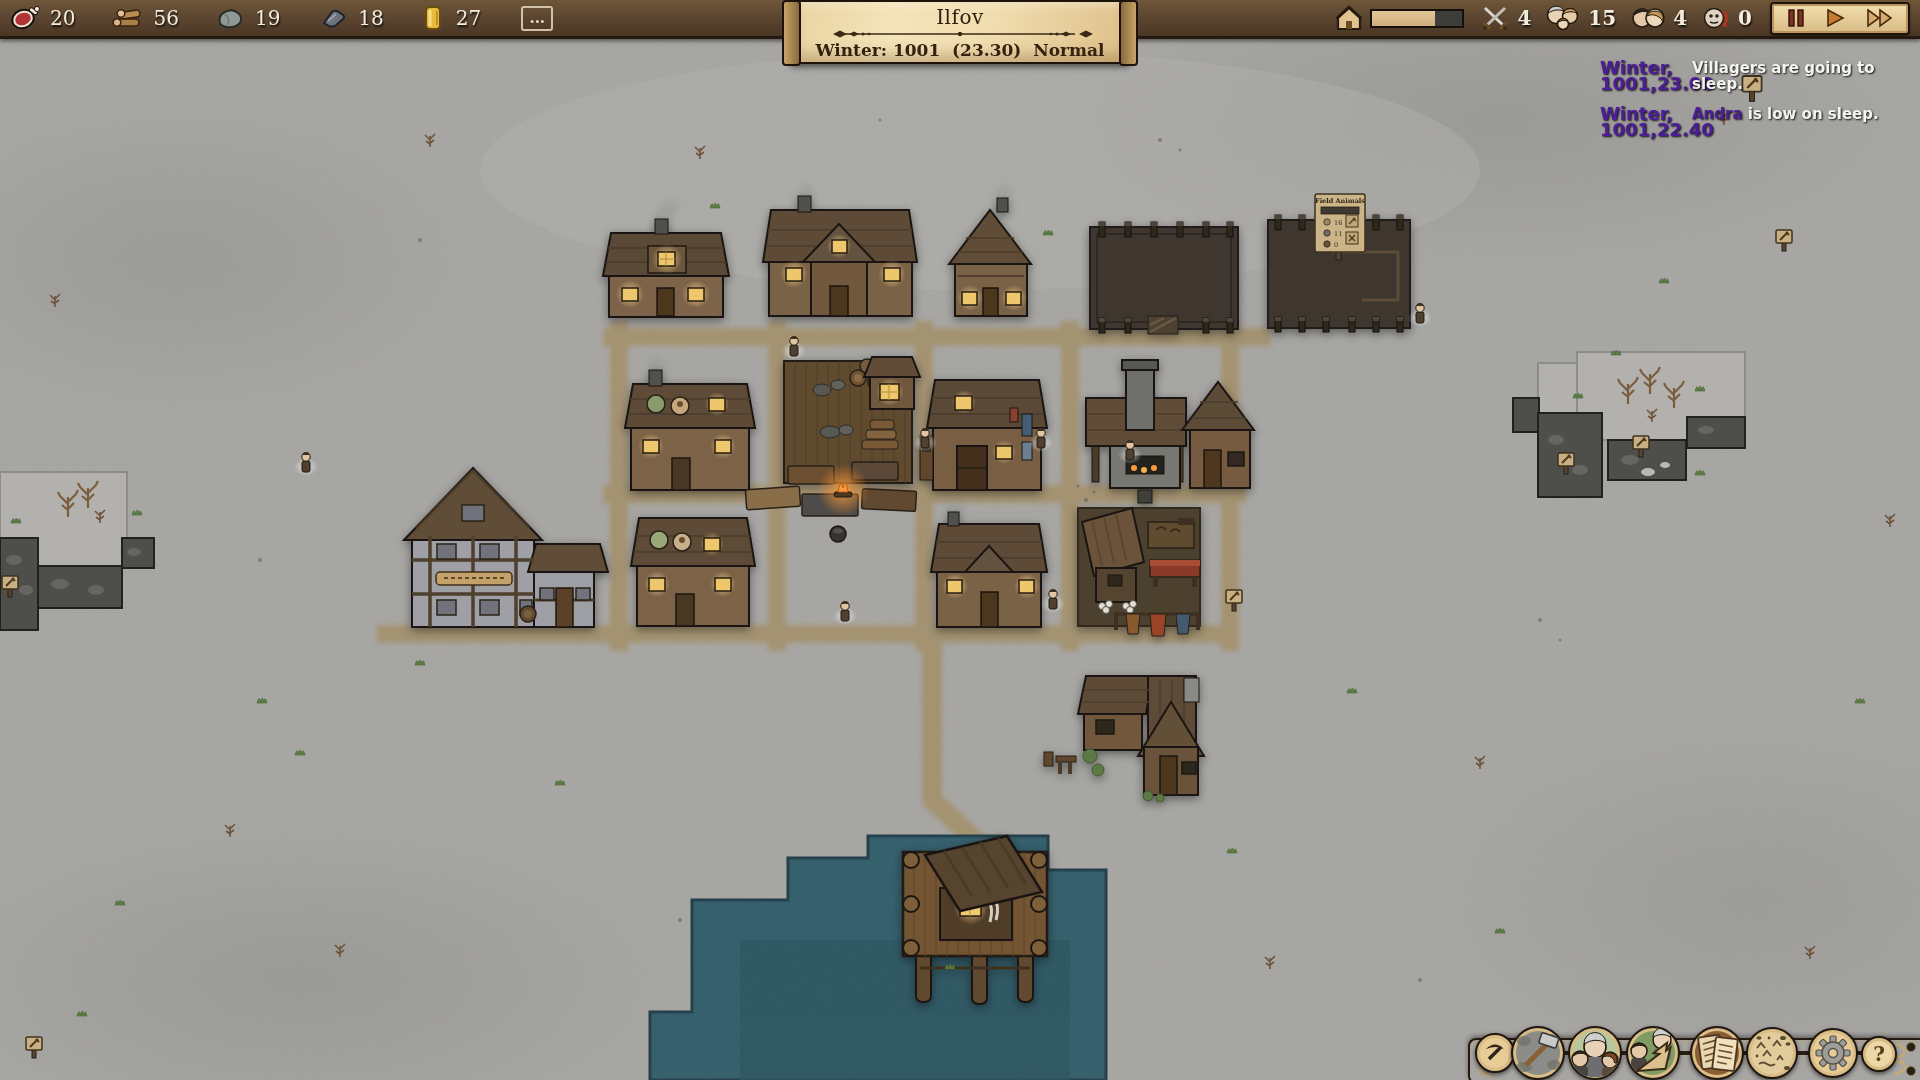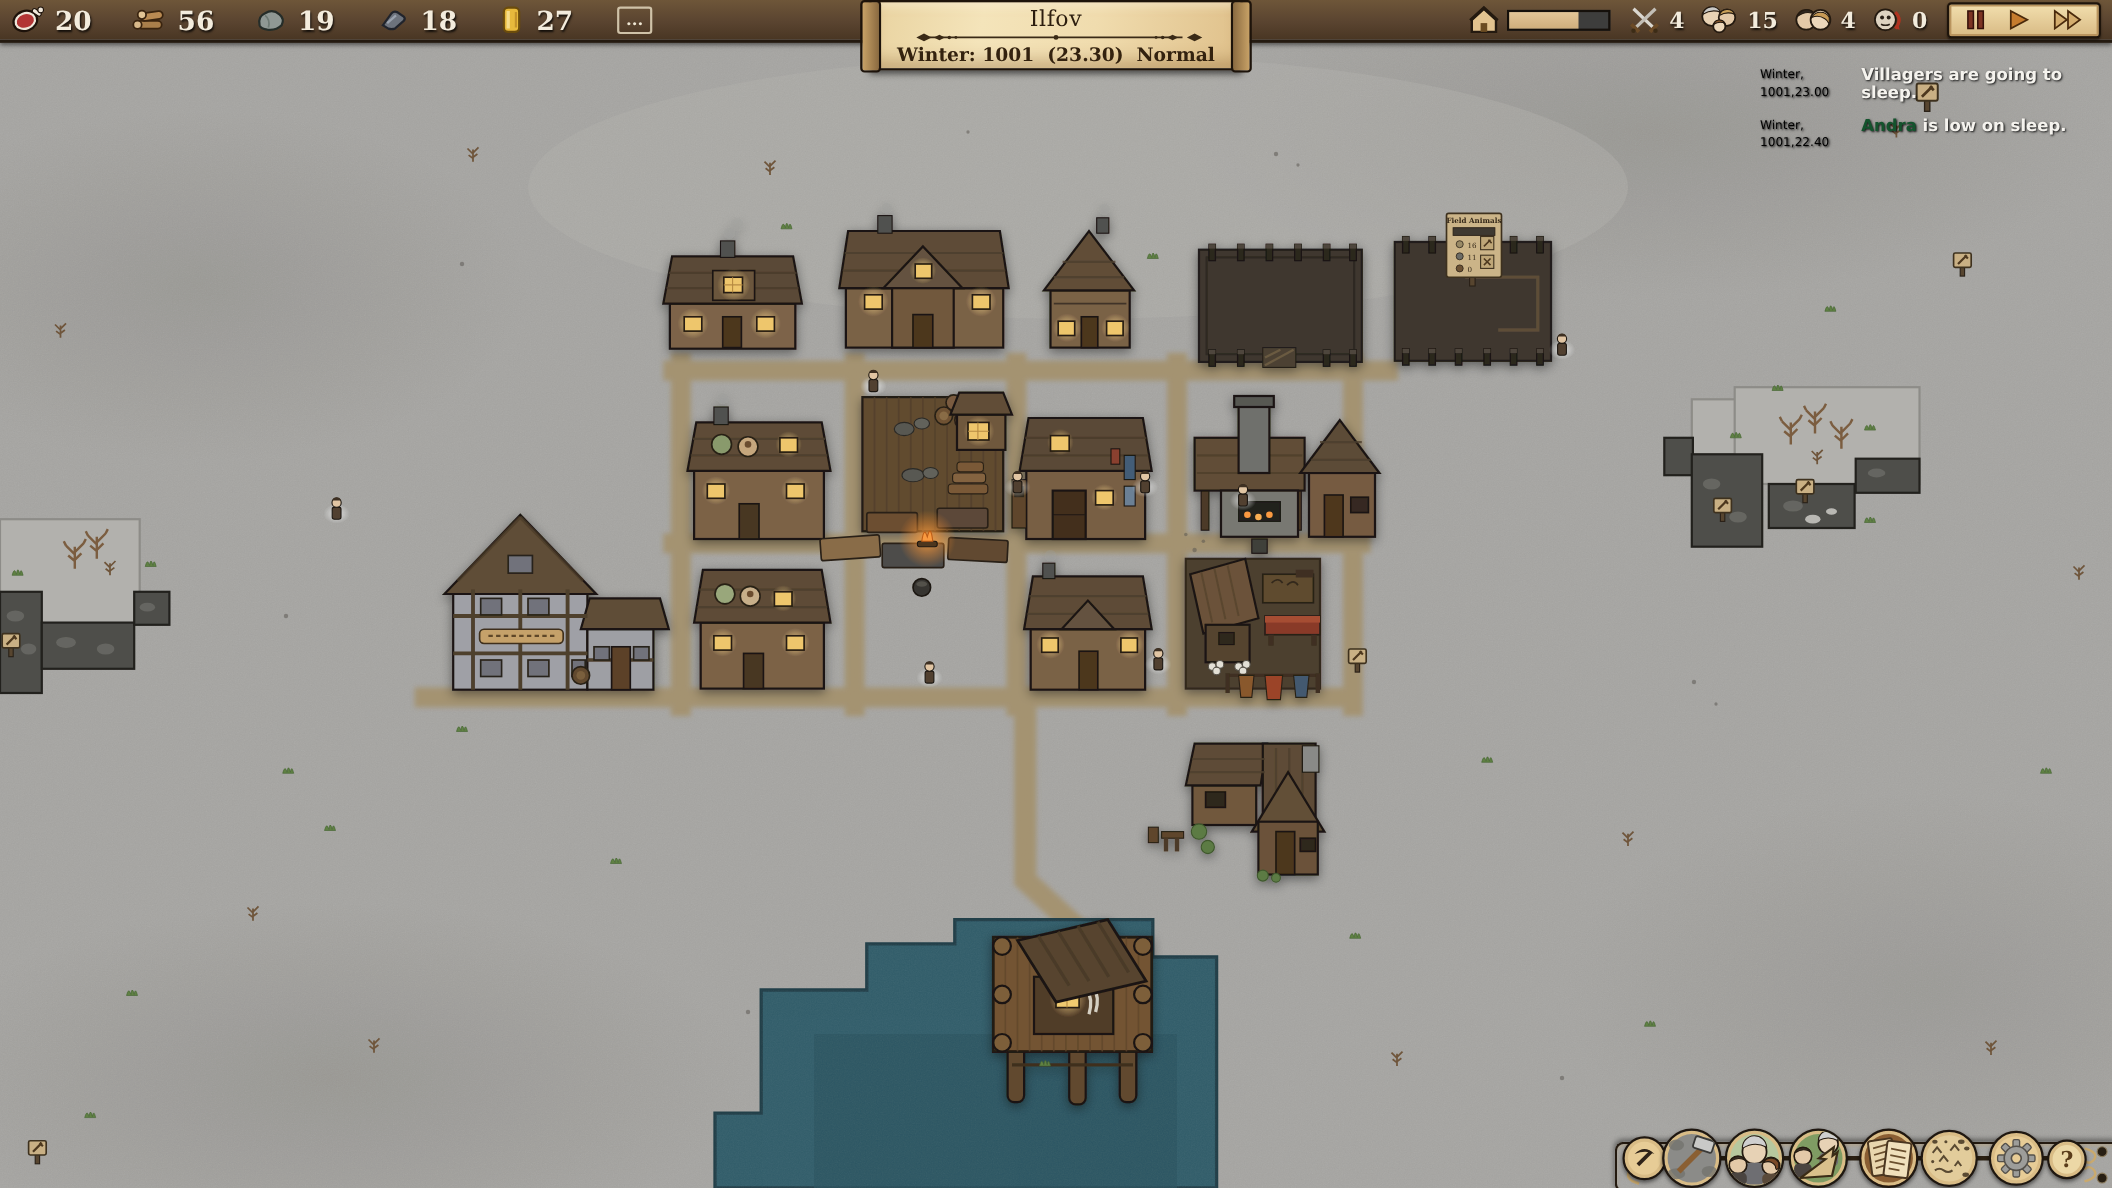--- a/index.html
+++ b/index.html
@@ -8,21 +8,21 @@
   #map{position:absolute;left:0;top:0;}
 
   
   .topbar{position:absolute;left:0;top:0;width:1920px;height:36px;
     background:linear-gradient(#6e5639,#5a4430 55%,#493623);
     border-bottom:3px solid #241a10;box-shadow:0 2px 4px rgba(0,0,0,.5);z-index:10;
     display:flex;align-items:center;}
   .topbar-left{display:flex;align-items:center;padding-left:10px;}
   .res{display:flex;align-items:center;margin-right:36px;}
   .res svg{display:block;}
-  .res-value{margin-left:10px;font-size:24px;font-weight:bold;color:#f3ecdd;
+  .res-value{margin-left:10px;font-size:20px;font-weight:normal;color:#f3ecdd;
     text-shadow:1px 2px 2px rgba(0,0,0,.8);}
   .more-btn{margin-left:4px;width:32px;height:25px;background:transparent;
     border:2px solid #cfc2a8;border-radius:3px;color:#efe7d4;font-size:15px;font-weight:bold;
     line-height:10px;cursor:pointer;font-family:"DejaVu Serif",serif;}
   .topbar-right{position:absolute;right:0;top:0;height:36px;display:flex;align-items:center;padding-right:10px;}
   .tr-num{font-size:20px;font-weight:bold;color:#f3ecdd;text-shadow:1px 2px 2px rgba(0,0,0,.8);margin:0 14px 0 7px;}
   .housebar{width:90px;height:15px;border:2px solid #15100b;background:#3d3d3c;margin:0 16px 0 7px;}
   .housebar .bar-fill{height:100%;background:linear-gradient(#e3c698,#cfae7c);}
   .speed{display:flex;align-items:center;justify-content:space-evenly;width:136px;height:29px;
     background:linear-gradient(#f2dfae,#d8ba84);border:2px solid #1e140b;border-radius:4px;
@@ -40,25 +40,25 @@
   .banner::before{left:-10px;background:linear-gradient(90deg,#c8a267,#8a6a40);}
   .banner::after{right:-10px;background:linear-gradient(90deg,#8a6a40,#c8a267);}
   .banner-title{font-size:20px;font-weight:normal;color:#2c1d0e;line-height:22px;letter-spacing:.5px;}
   .banner-sub{font-size:17px;font-weight:bold;color:#33220f;line-height:18px;white-space:pre;}
   .banner-divider{margin:1px 0 2px;}
 
   
   .notifications{position:absolute;top:60px;right:8px;width:312px;display:flex;flex-direction:column;gap:14px;z-index:9;
     font-family:"DejaVu Sans",sans-serif;}
   .notif{display:flex;align-items:flex-start;cursor:pointer;}
-  .ntime{width:80px;flex:none;color:#000000;font-size:11px;font-weight:normal;line-height:16px;
+  .ntime{width:80px;flex:none;color:#4c1d95;font-size:18px;font-weight:bold;line-height:16px;
     text-shadow:1px 1px 2px rgba(0,0,0,.9);}
   .nmsg{flex:1;color:#f5f3ee;font-size:15px;font-weight:bold;line-height:16px;
     text-shadow:1px 1px 2px rgba(0,0,0,.9);margin-left:12px;}
-  .nname{color:#14532d;}
+  .nname{color:#4c1d95;}
 
   
   .toolbar-bar{position:absolute;left:1468px;top:1038px;width:452px;height:42px;
     background:linear-gradient(#6b5338,#55402b 50%,#463télé,#463525);
     border:2px solid #241a10;border-right:none;border-radius:8px 0 0 8px;
     box-shadow:inset 0 2px 3px rgba(190,160,110,.35), 0 -2px 5px rgba(0,0,0,.4);z-index:10;}
   .toolbar-rod{position:absolute;left:1480px;top:1051px;width:416px;height:4px;background:#2b2013;border-radius:2px;z-index:10;}
   .tbtn{position:absolute;border-radius:50%;border:2px solid #1f1710;cursor:pointer;z-index:11;
     box-shadow:inset 0 0 0 3px #d9bc86, 0 2px 4px rgba(0,0,0,.55);padding:0;
     display:flex;align-items:center;justify-content:center;overflow:hidden;}

